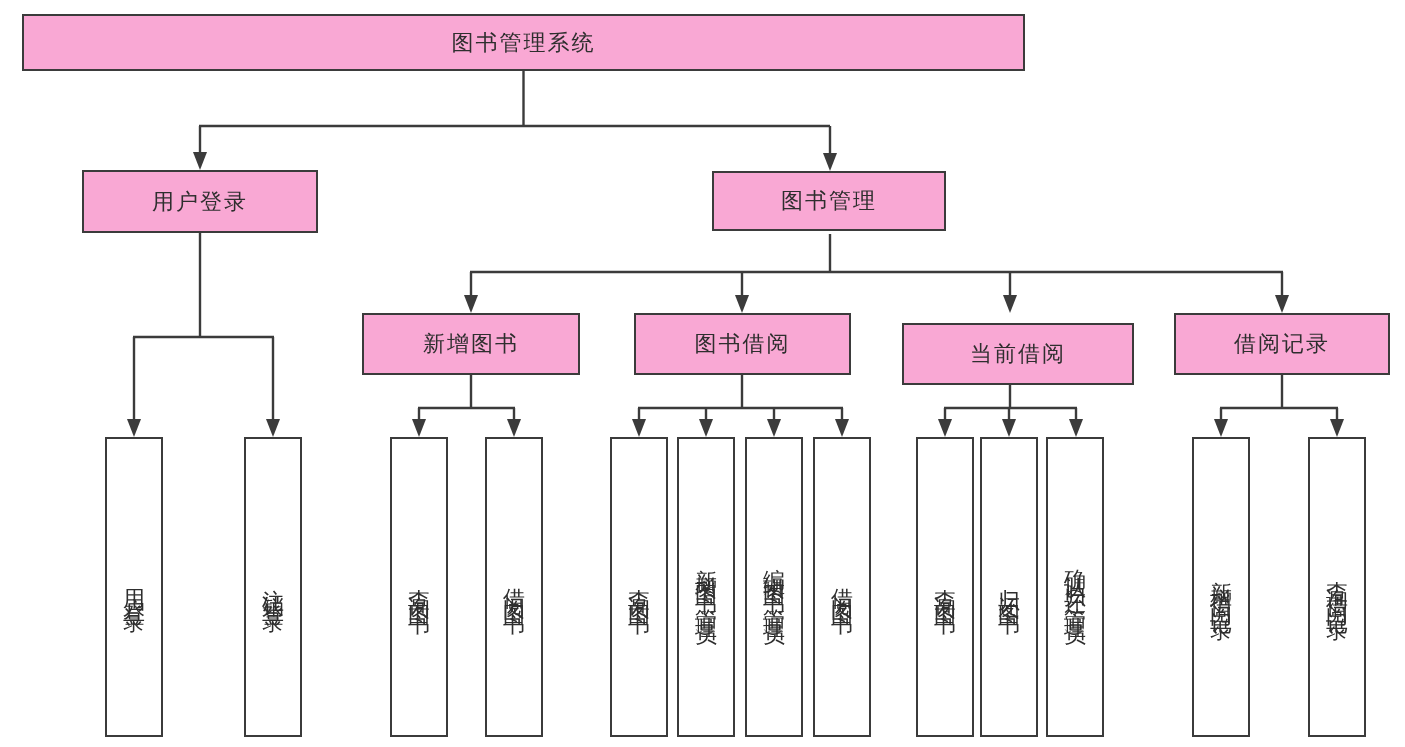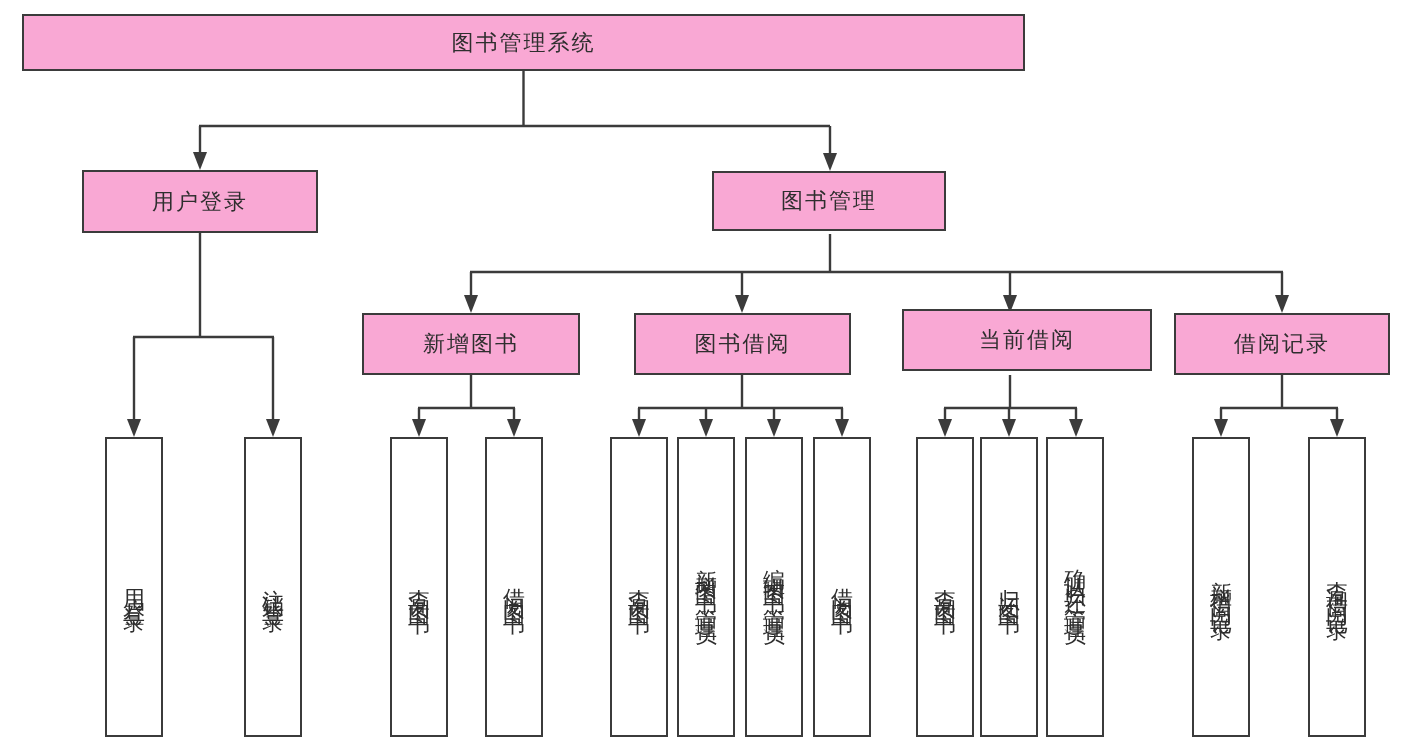--- a/index.html
+++ b/index.html
@@ -117,21 +117,21 @@
   <div class="node" style="left:712px;top:171px;width:234px;height:60px">
     <span>图书管理</span>
   </div>
 
   <div class="node" style="left:362px;top:313px;width:218px;height:62px">
     <span>新增图书</span>
   </div>
   <div class="node" style="left:634px;top:313px;width:217px;height:62px">
     <span>图书借阅</span>
   </div>
-  <div class="node" style="left:902px;top:309px;width:250px;height:62px">
+  <div class="node" style="left:902px;top:323px;width:232px;height:62px">
     <span>当前借阅</span>
   </div>
   <div class="node" style="left:1174px;top:313px;width:216px;height:62px">
     <span>借阅记录</span>
   </div>
 
   <div class="vnode" style="left:105px;top:437px;width:58px;height:300px">
     <span>用户登录</span>
   </div>
   <div class="vnode" style="left:244px;top:437px;width:58px;height:300px">

